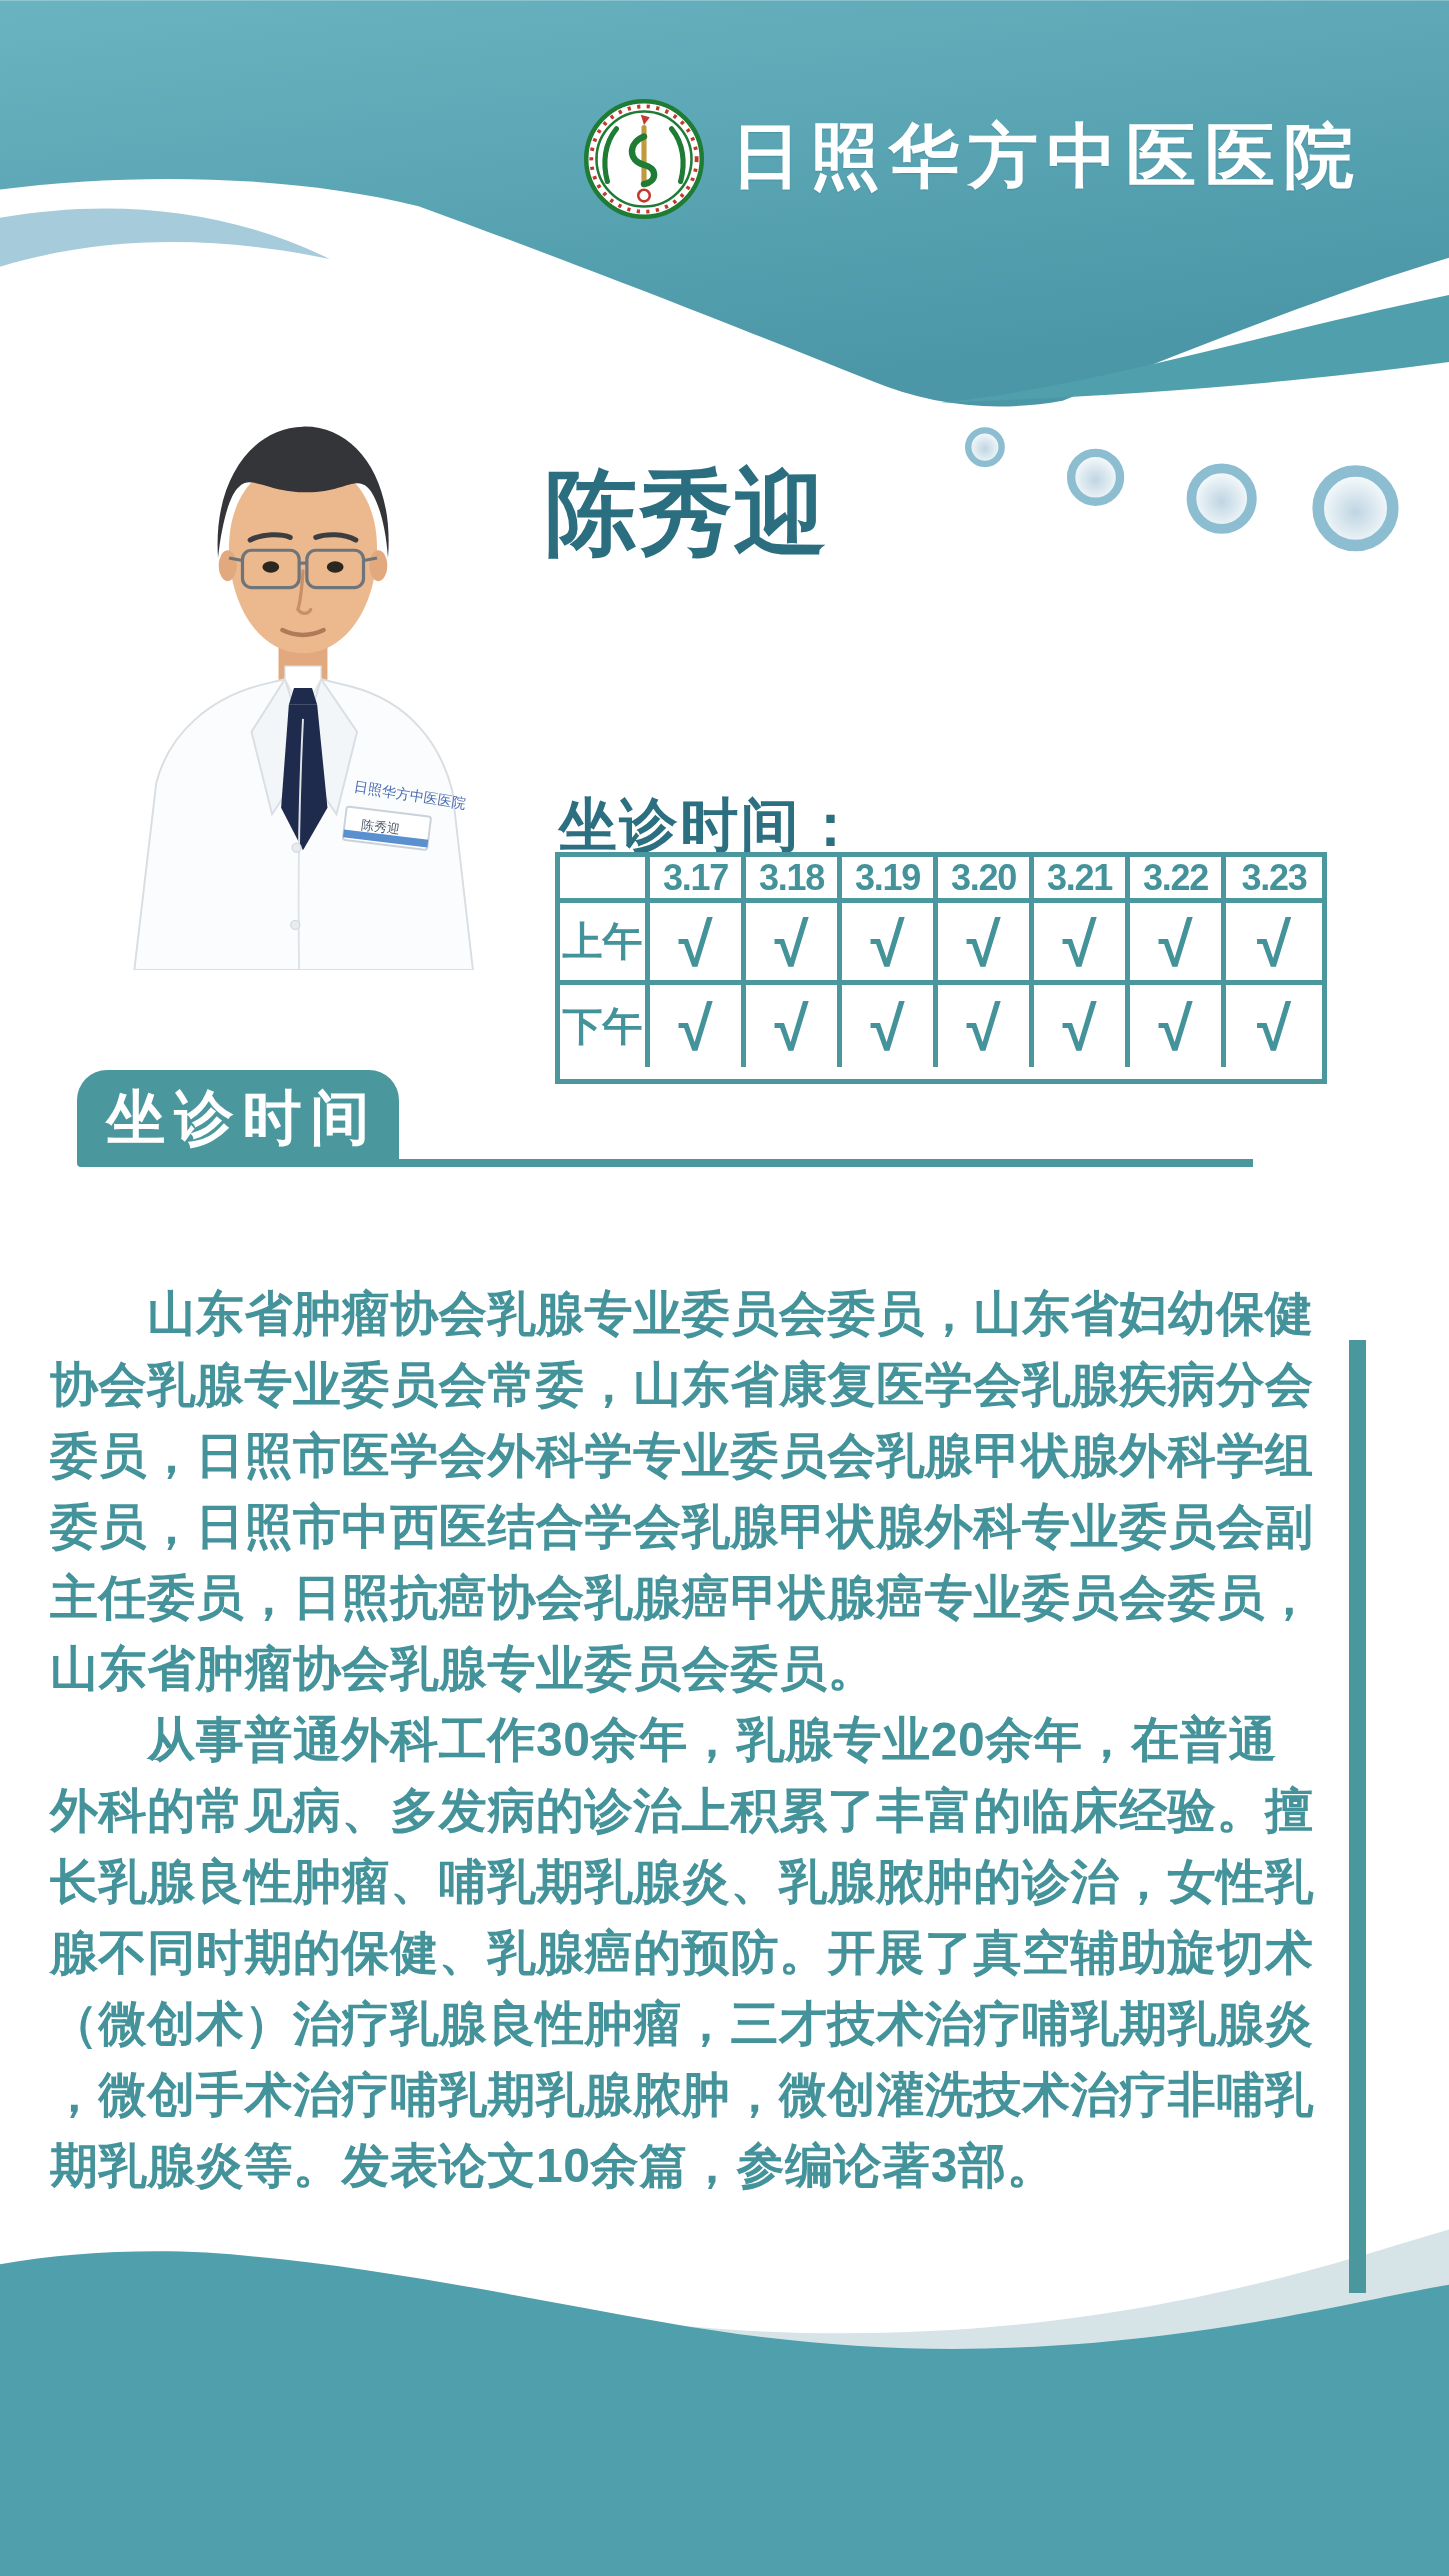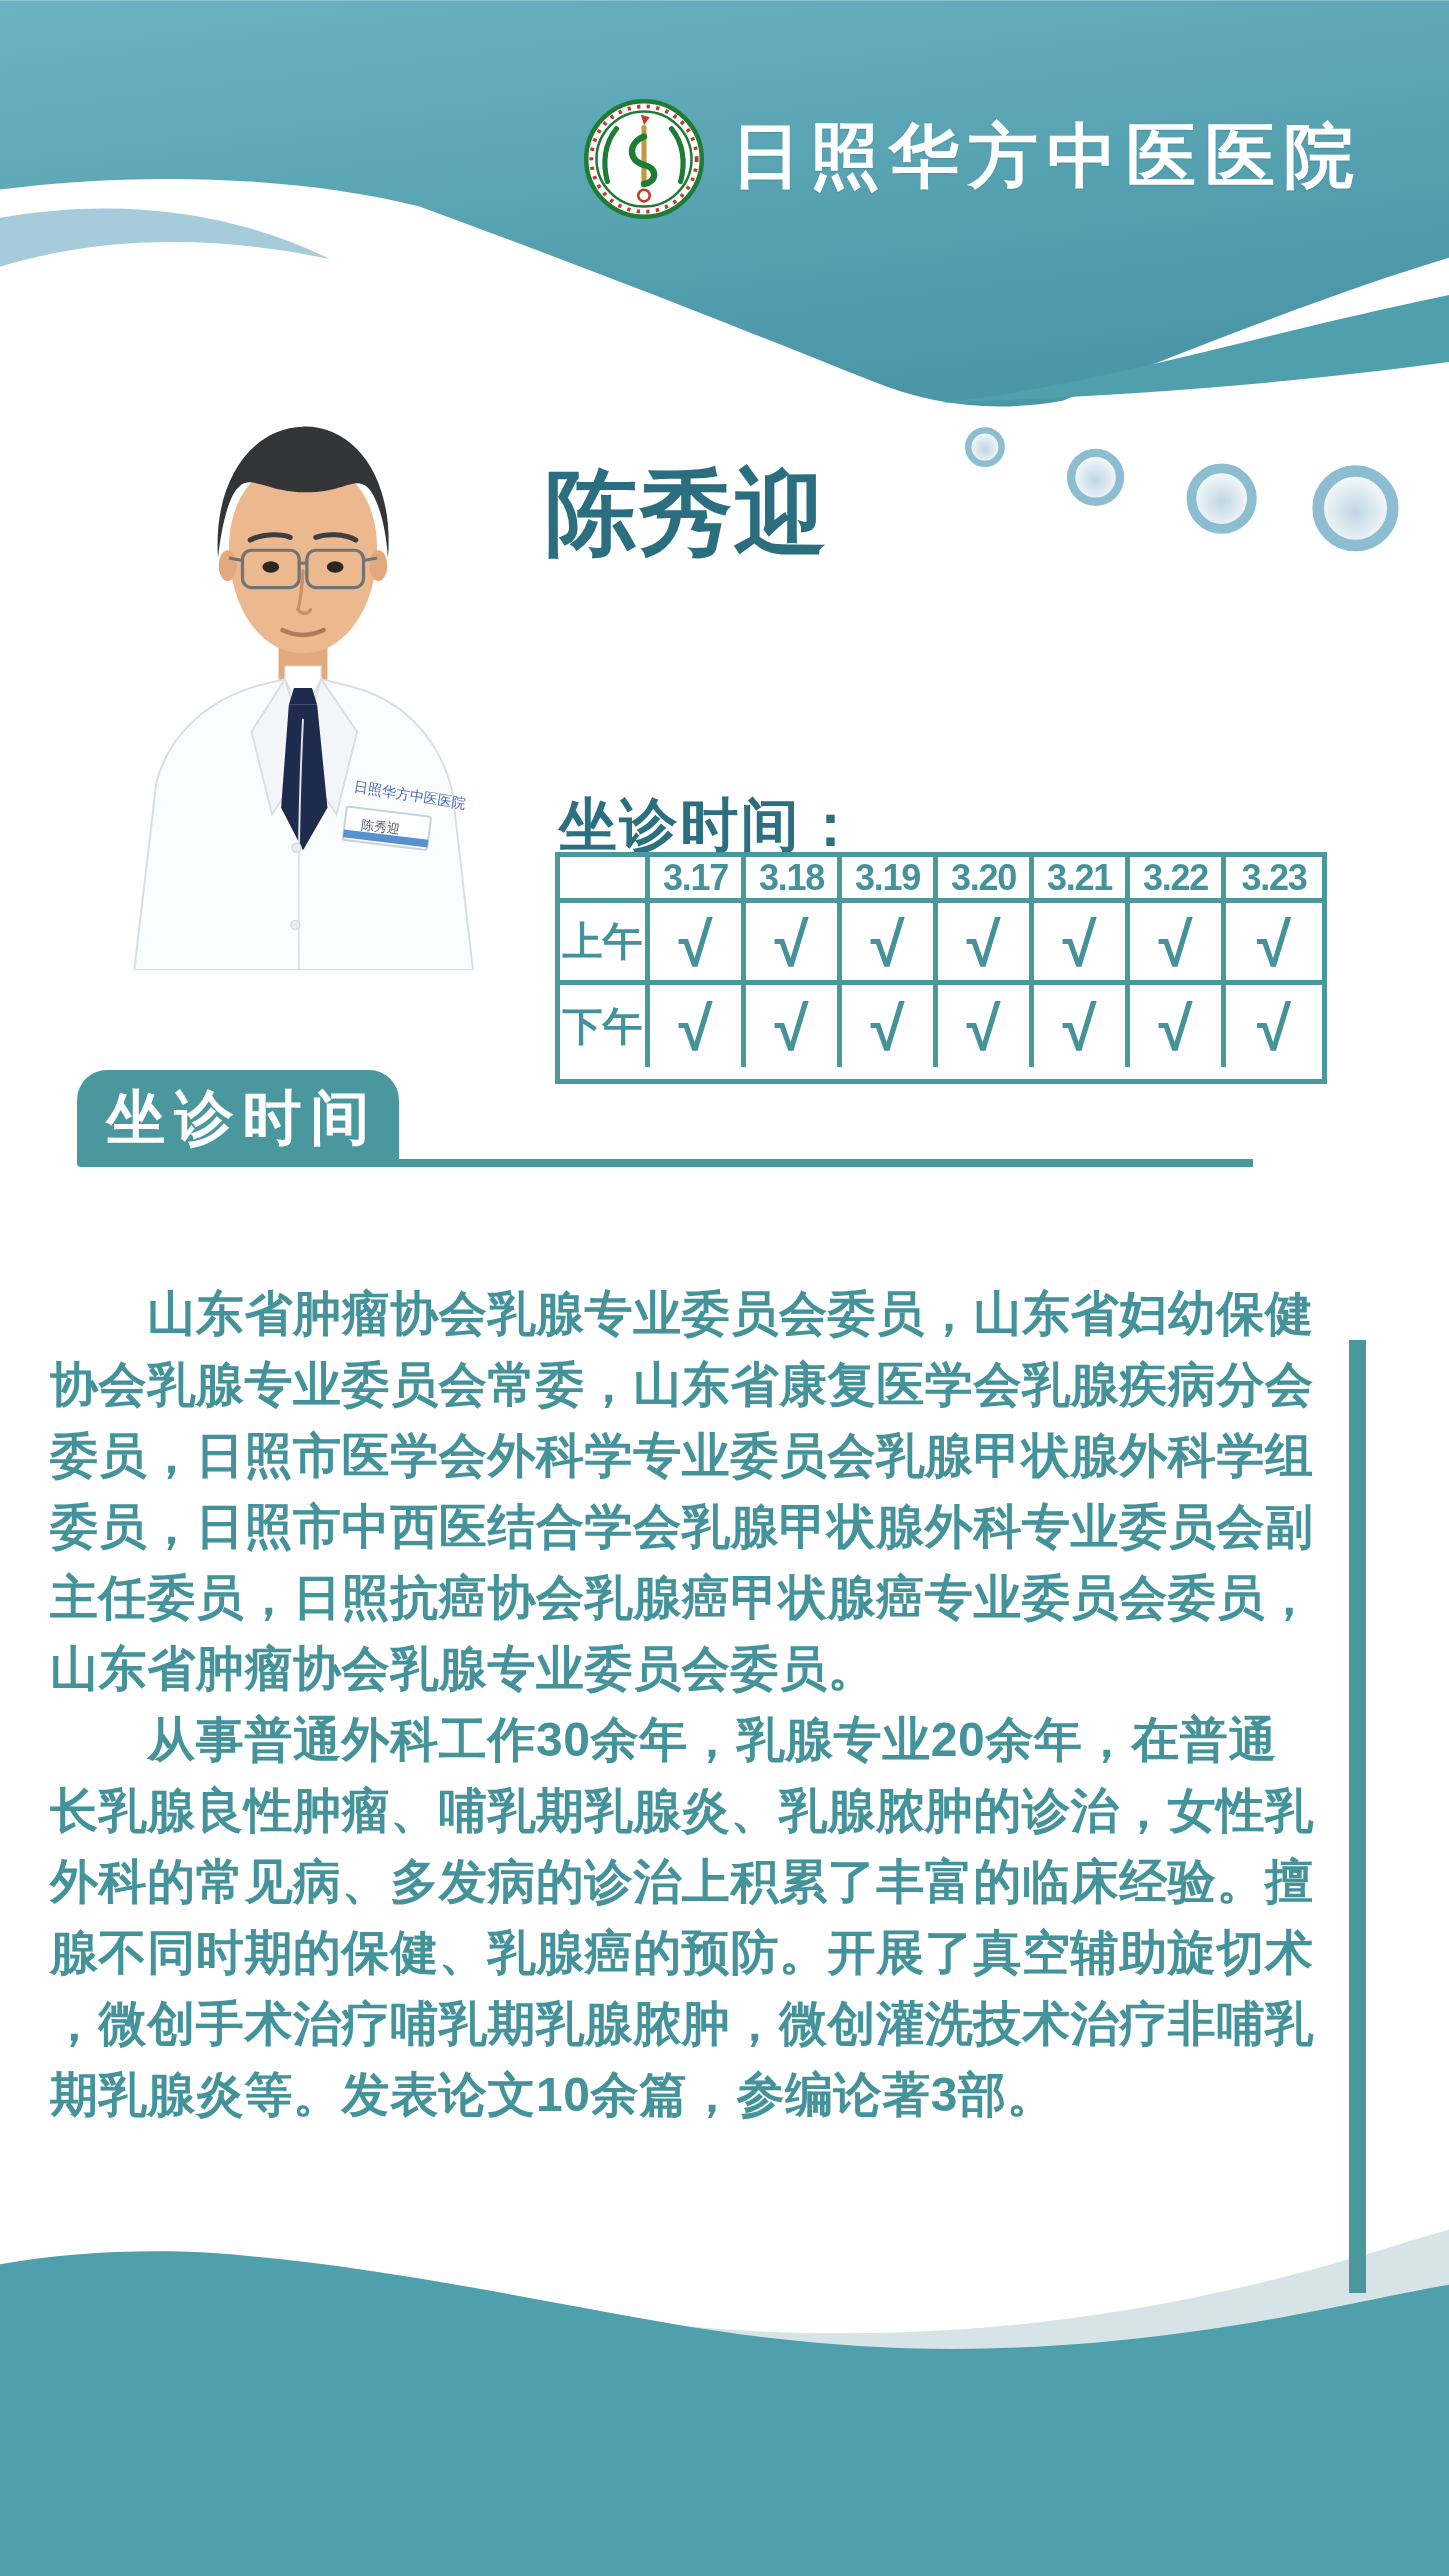--- a/index.html
+++ b/index.html
@@ -226,23 +226,24 @@
   <div id="intro-divider" class="abs"></div>
 
   <div id="bio" class="abs">
     <div class="bio-line">　　山东省肿瘤协会乳腺专业委员会委员，山东省妇幼保健</div>
     <div class="bio-line">协会乳腺专业委员会常委，山东省康复医学会乳腺疾病分会</div>
     <div class="bio-line">委员，日照市医学会外科学专业委员会乳腺甲状腺外科学组</div>
     <div class="bio-line">委员，日照市中西医结合学会乳腺甲状腺外科专业委员会副</div>
     <div class="bio-line">主任委员，日照抗癌协会乳腺癌甲状腺癌专业委员会委员，</div>
     <div class="bio-line">山东省肿瘤协会乳腺专业委员会委员。</div>
     <div class="bio-line">　　从事普通外科工作30余年，乳腺专业20余年，在普通</div>
+    <div class="bio-line">外科的常见病、多发病的诊治上积累了丰富的临床经验。擅</div>
     <div class="bio-line">长乳腺良性肿瘤、哺乳期乳腺炎、乳腺脓肿的诊治，女性乳</div>
-    <div class="bio-line">外科的常见病、多发病的诊治上积累了丰富的临床经验。擅</div>
     <div class="bio-line">腺不同时期的保健、乳腺癌的预防。开展了真空辅助旋切术</div>
+    <div class="bio-line">（微创术）治疗乳腺良性肿瘤，三才技术治疗哺乳期乳腺炎</div>
     <div class="bio-line">，微创手术治疗哺乳期乳腺脓肿，微创灌洗技术治疗非哺乳</div>
     <div class="bio-line">期乳腺炎等。发表论文10余篇，参编论著3部。</div>
   </div>
 
   <div id="right-bar" class="abs"></div>
 
   <svg id="bottom-pale" class="abs" width="1449" height="451" viewBox="0 0 2250 700">
     <path fill="#d6e4e8" d="M1000,305 C1200,330 1450,332 1700,295
              C1950,258 2120,200 2250,162
              L2250,700 L1000,700 Z"></path>

